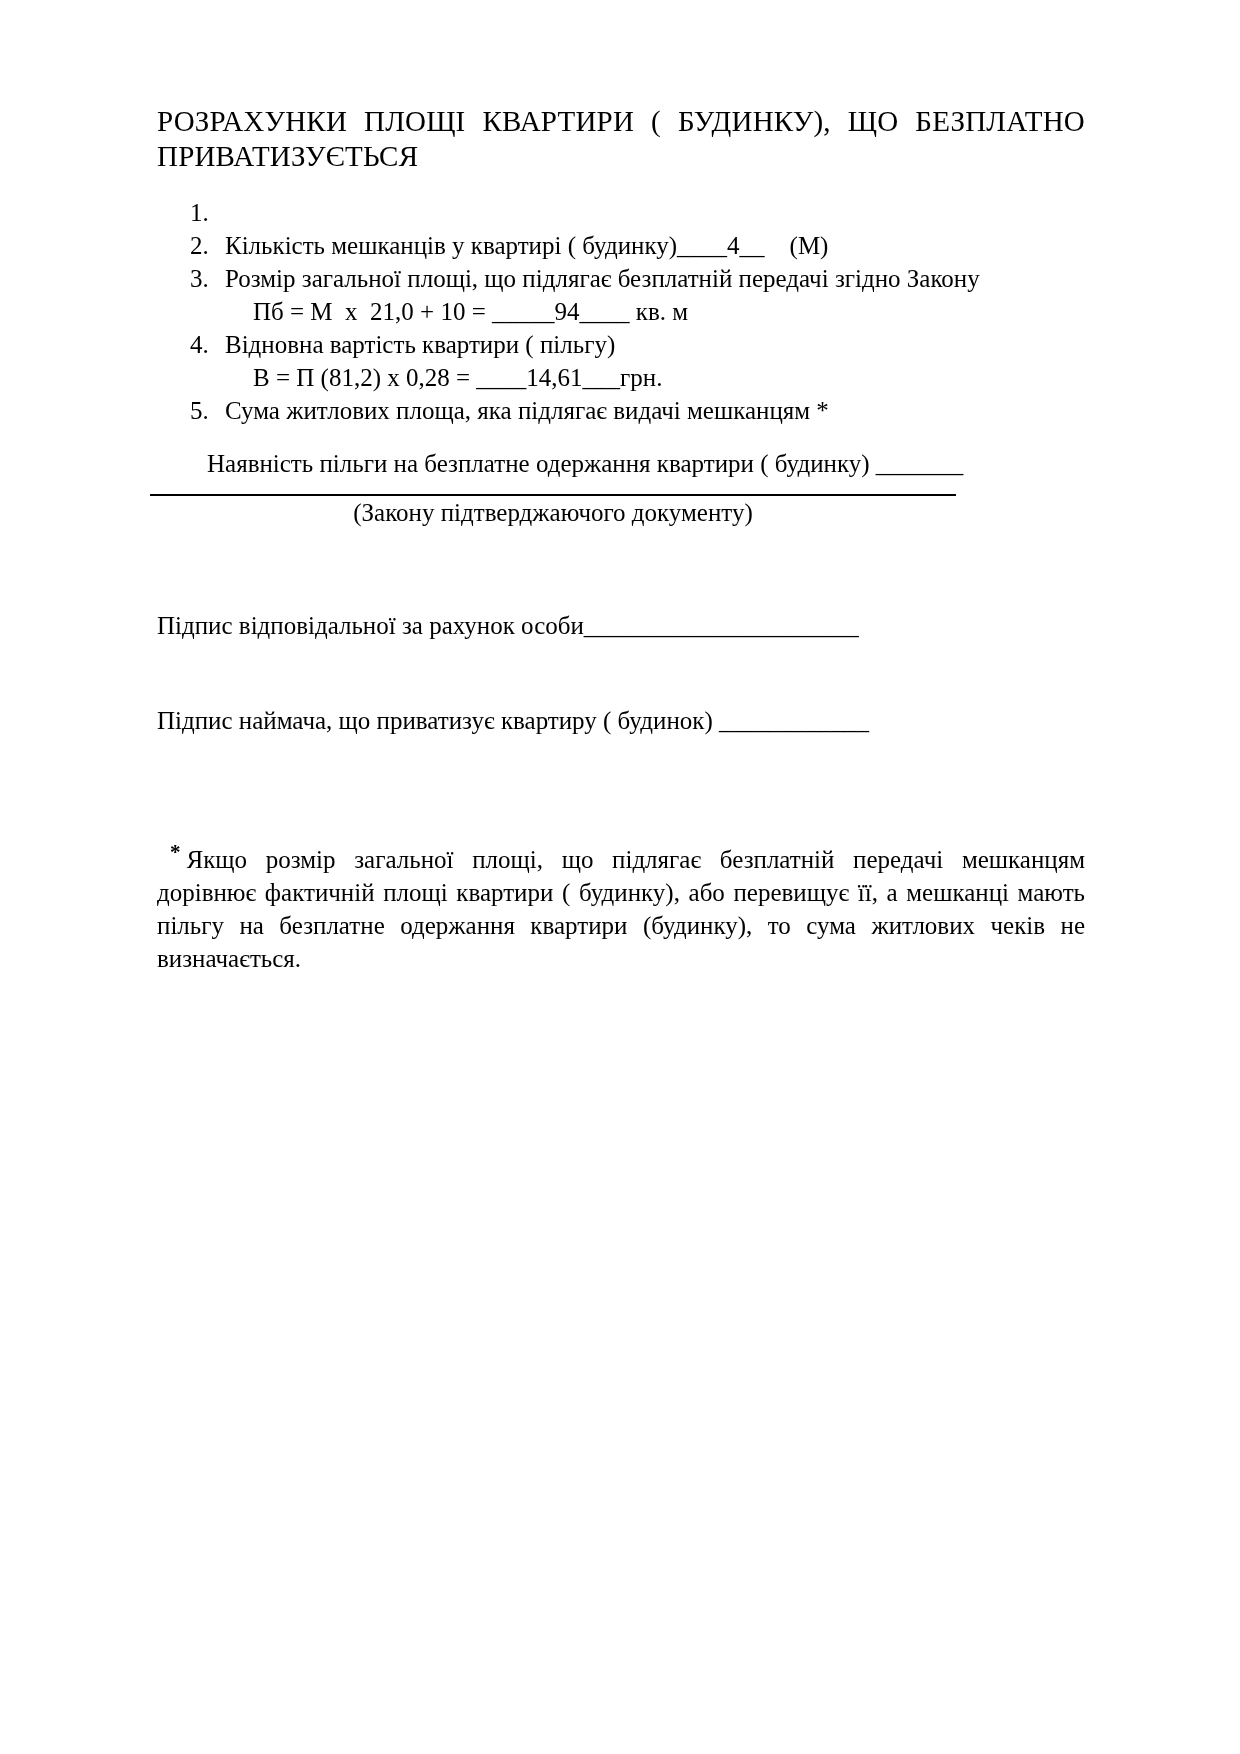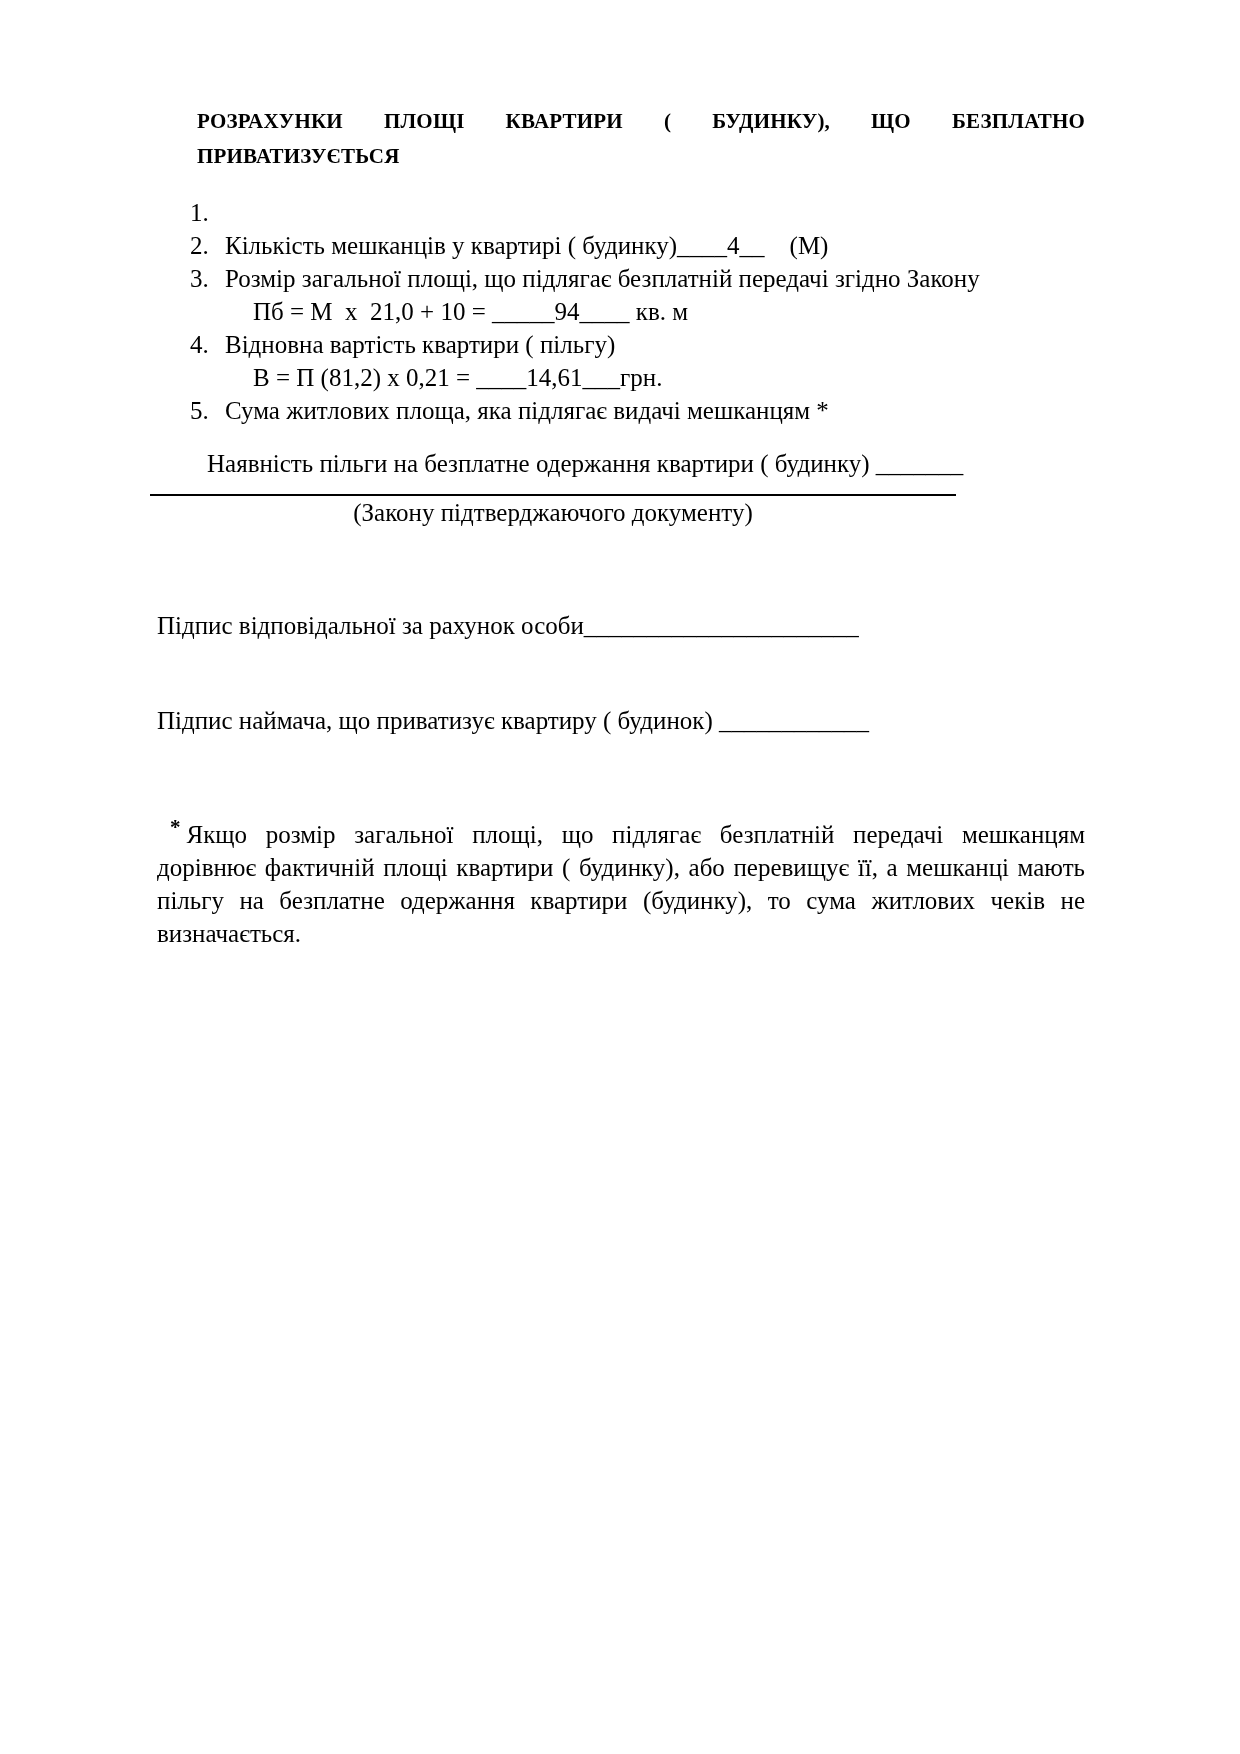--- a/index.html
+++ b/index.html
@@ -12,25 +12,24 @@
     background: #ffffff;
     color: #000000;
     font-family: "Liberation Serif", "DejaVu Serif", serif;
     font-size: 25px;
     line-height: 33px;
     padding: 104px 155px 0 157px;
     position: relative;
     overflow: hidden;
   }
   .doc-title {
-    font-size: 21px;
-    font-weight: 700;
+    font-size: 29px;
+    font-weight: 400;
     line-height: 35px;
     letter-spacing: 0.2px;
-    margin-left: 40px;
   }
   .doc-title .title-line1 {
     display: block;
     text-align: justify;
     text-align-last: justify;
   }
   .doc-title .title-line2 {
     display: block;
     text-align: left;
   }
@@ -55,21 +54,21 @@
     width: 806px;
   }
   .doc-caption {
     margin-left: -7px;
     width: 806px;
     text-align: center;
   }
   .sig-responsible { margin-top: 80px; white-space: pre-wrap; }
   .sig-tenant { margin-top: 62px; white-space: pre-wrap; }
   .footnote {
-    margin-top: 74px;
+    margin-top: 99px;
     text-align: justify;
     text-indent: 13px;
   }
   .footnote .asterisk {
     font-weight: 700;
     vertical-align: super;
     font-size: 21px;
     padding-right: 6px;
   }
   .calculation {
@@ -99,21 +98,21 @@
     </div>
     <div class="li">
       <span class="num">3.</span>
       <span class="li-text">Розмір загальної площі, що підлягає безплатній передачі згідно Закону</span>
     </div>
     <div class="formula">Пб = М  х  21,0 + 10 = _____94____ кв. м</div>
     <div class="li">
       <span class="num">4.</span>
       <span class="li-text">Відновна вартість квартири ( пільгу)</span>
     </div>
-    <div class="formula">В = П (81,2) х 0,21 = ____14,61___грн.</div>
+    <div class="formula">В = П (81,2) х 0,28 = ____14,61___грн.</div>
     <div class="li">
       <span class="num">5.</span>
       <span class="li-text">Сума житлових площа, яка підлягає видачі мешканцям *</span>
     </div>
   </div>
 
   <div class="privilege">Наявність пільги на безплатне одержання квартири ( будинку) _______</div>
 
   <div class="doc-line-wrap">
     <div class="doc-blank-line"></div>

